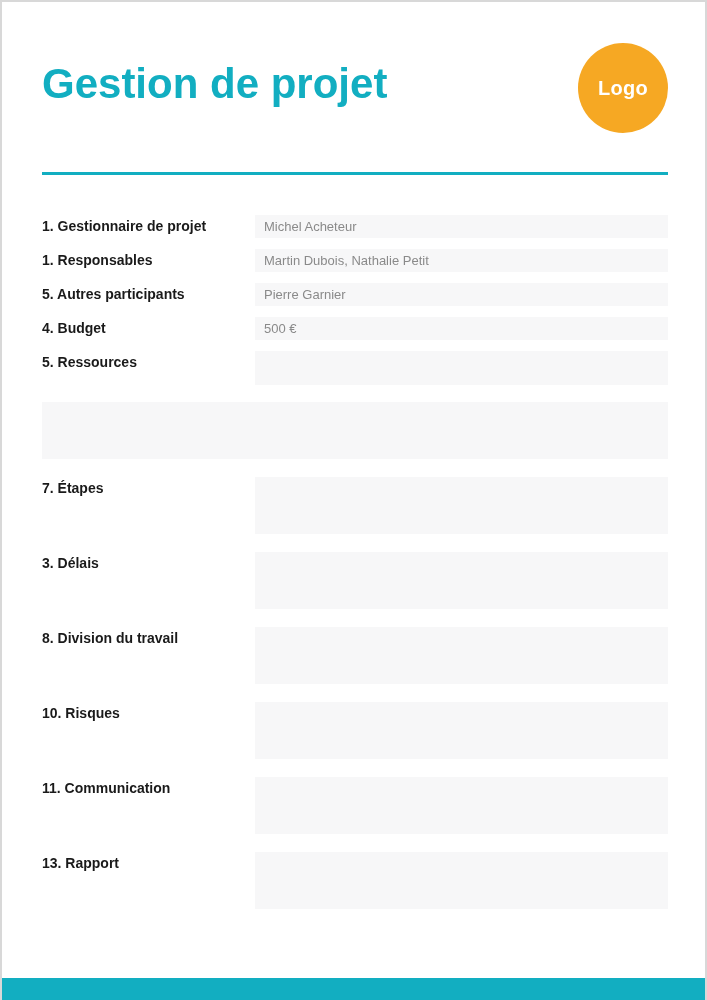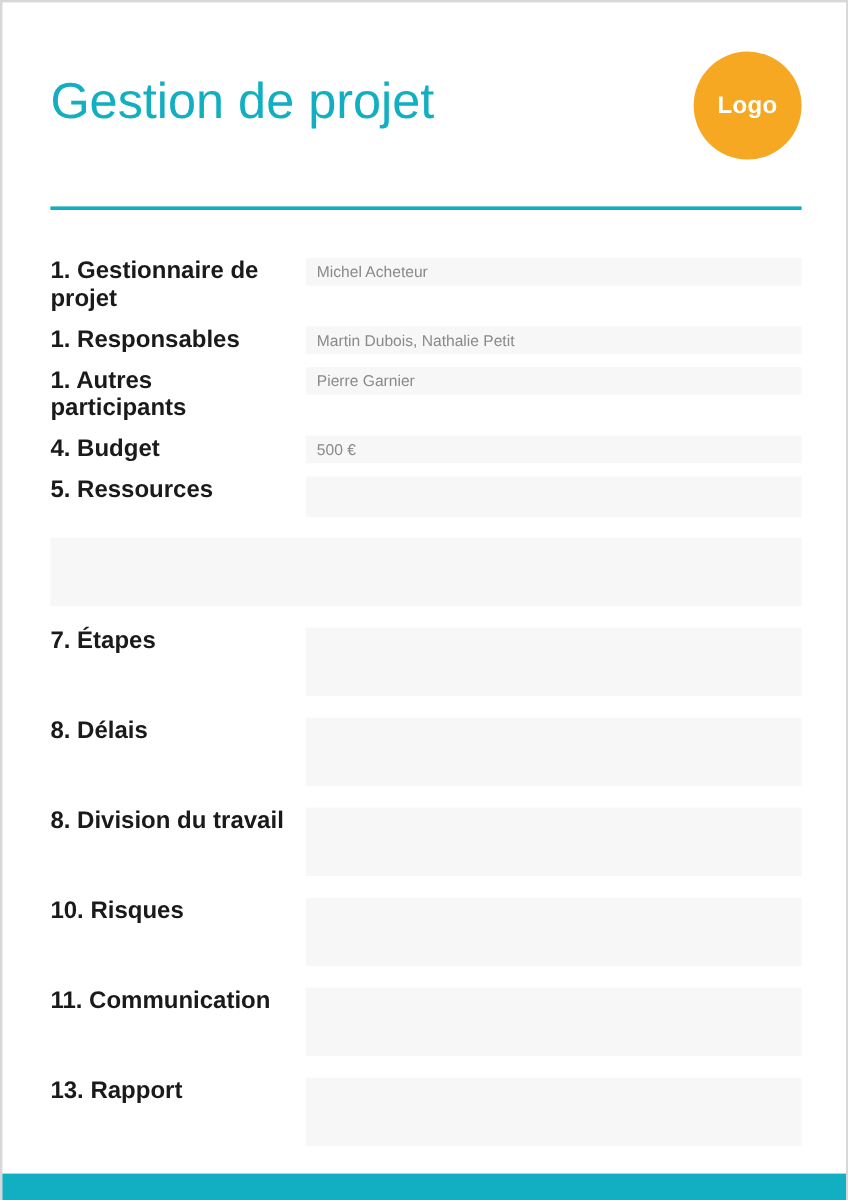--- a/index.html
+++ b/index.html
@@ -24,21 +24,21 @@
     font-family: "Liberation Sans", "DejaVu Sans", sans-serif;
     overflow: hidden;
   }
   
   .header { position: relative; }
   .title {
     margin: 0;
     padding-top: 58px;
     font-size: 42px;
     line-height: 48px;
-    font-weight: normal;
+    font-weight: bold;
     color: var(--accent);
     letter-spacing: 0;
   }
   .logo {
     position: absolute;
     top: 41px;
     right: 0;
     width: 90px;
     height: 90px;
     border-radius: 50%;
@@ -60,21 +60,21 @@
     margin-top: 64px;
     border: none;
   }
   
   .form { margin-top: 40px; }
   .row { display: flex; align-items: flex-start; }
   .row .label {
     width: 213px;
     flex: 0 0 213px;
     padding-right: 12px;
-    font-size: 20px;
+    font-size: 14px;
     font-weight: bold;
     line-height: 23px;
     color: var(--label-color);
   }
   .row .box {
     flex: 1;
     background: var(--field-bg);
     display: flex;
     align-items: center;
     padding: 0 9px;
@@ -115,21 +115,21 @@
     <div class="label">1. Gestionnaire de projet</div>
     <div class="box">Michel Acheteur</div>
   </div>
 
   <div class="row small">
     <div class="label">1. Responsables</div>
     <div class="box">Martin Dubois, Nathalie Petit</div>
   </div>
 
   <div class="row small">
-    <div class="label">1. Autres participants</div>
+    <div class="label">5. Autres participants</div>
     <div class="box">Pierre Garnier</div>
   </div>
 
   <div class="row small">
     <div class="label">4. Budget</div>
     <div class="box">500 €</div>
   </div>
 
   <div class="row medium">
     <div class="label">5. Ressources</div>
@@ -139,21 +139,21 @@
   <div class="row large">
     <div class="box"></div>
   </div>
 
   <div class="row large">
     <div class="label">7. Étapes</div>
     <div class="box"></div>
   </div>
 
   <div class="row large">
-    <div class="label">8. Délais</div>
+    <div class="label">3. Délais</div>
     <div class="box"></div>
   </div>
 
   <div class="row large">
     <div class="label">8. Division du travail</div>
     <div class="box"></div>
   </div>
 
   <div class="row large">
     <div class="label">10. Risques</div>

